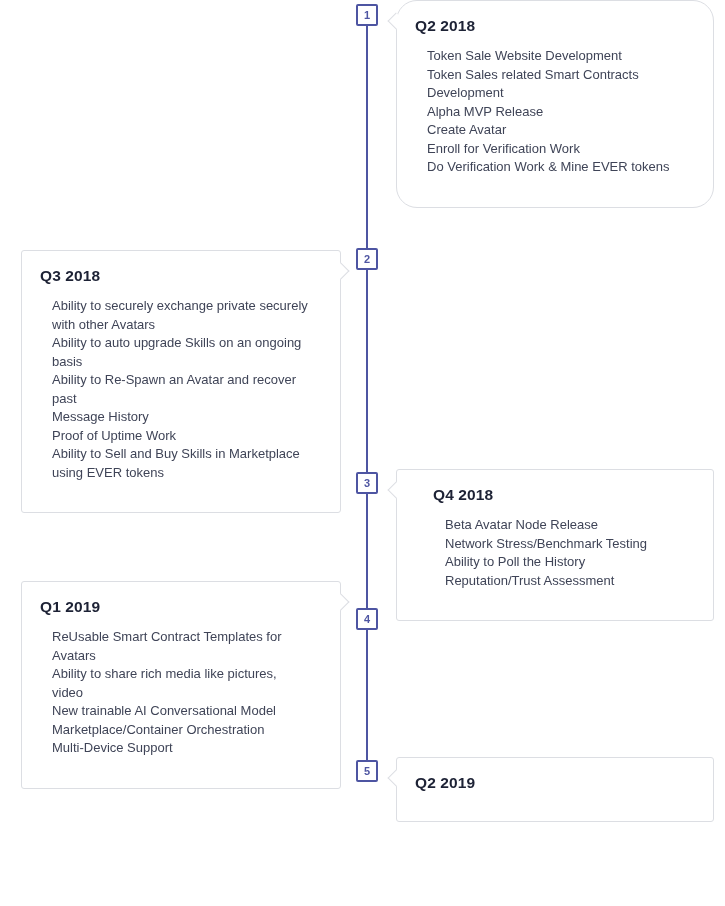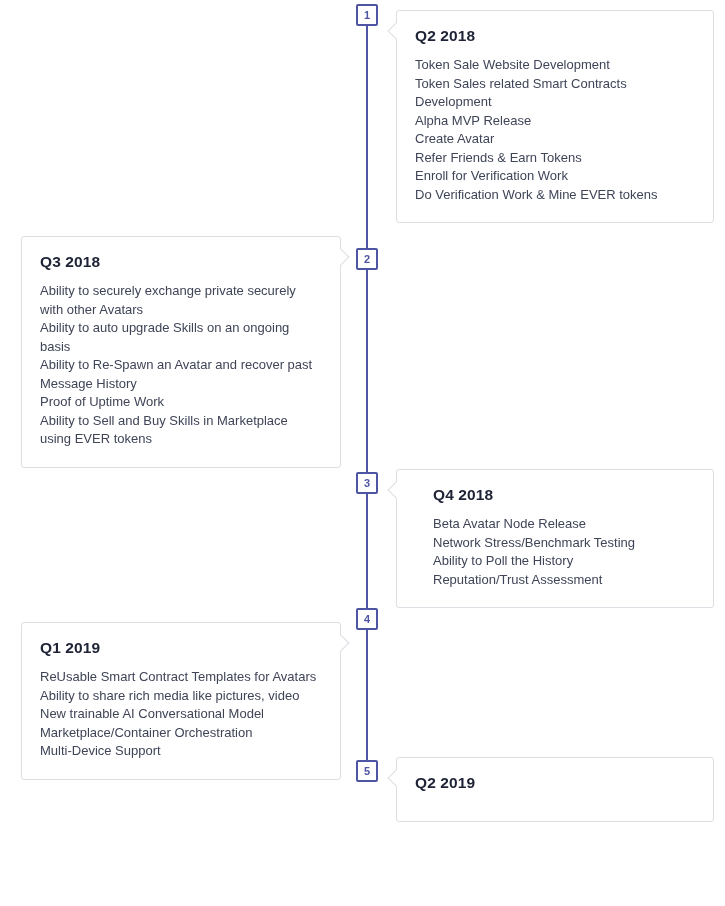--- a/index.html
+++ b/index.html
@@ -84,56 +84,55 @@
   }
 
   .card-title {
     font-size: 15.5px;
     font-weight: 700;
     color: #1d2235;
     margin: 0 0 11px 0;
     letter-spacing: 0.1px;
   }
   .card-items {
-    margin: 0;
+    margin: 12px;
     padding: 0;
     list-style: none;
   }
   .card-items li {
     font-size: 13px;
     line-height: 18.5px;
     color: #3f4457;
     white-space: pre-line;
   }
 </style>
 </head>
 <body>
 
 <div id="timeline-root">
 
   <div class="axis-line"></div>
 
   <div class="marker" style="top:4px;">1</div>
-  <div class="card right" style="top:10px;">
+  <div class="card right" style="top:0px;border-radius:21px;">
     <span class="notch"></span>
     <h3 class="card-title">Q2 2018</h3>
     <ul class="card-items">
       <li>Token Sale Website Development</li>
       <li>Token Sales related Smart Contracts
 Development</li>
       <li>Alpha MVP Release</li>
       <li>Create Avatar</li>
-      <li>Refer Friends &amp; Earn Tokens</li>
       <li>Enroll for Verification Work</li>
       <li>Do Verification Work &amp; Mine EVER tokens</li>
     </ul>
   </div>
 
   <div class="marker" style="top:248px;">2</div>
-  <div class="card left" style="top:236px;">
+  <div class="card left" style="top:250px;">
     <span class="notch"></span>
     <h3 class="card-title">Q3 2018</h3>
     <ul class="card-items">
       <li>Ability to securely exchange private securely
 with other Avatars</li>
       <li>Ability to auto upgrade Skills on an ongoing
 basis</li>
       <li>Ability to Re-Spawn an Avatar and recover past
 Message History</li>
       <li>Proof of Uptime Work</li>
@@ -148,21 +147,21 @@
     <h3 class="card-title">Q4 2018</h3>
     <ul class="card-items">
       <li>Beta Avatar Node Release</li>
       <li>Network Stress/Benchmark Testing</li>
       <li>Ability to Poll the History</li>
       <li>Reputation/Trust Assessment</li>
     </ul>
   </div>
 
   <div class="marker" style="top:608px;">4</div>
-  <div class="card left" style="top:622px;">
+  <div class="card left" style="top:581px;">
     <span class="notch"></span>
     <h3 class="card-title">Q1 2019</h3>
     <ul class="card-items">
       <li>ReUsable Smart Contract Templates for Avatars</li>
       <li>Ability to share rich media like pictures, video</li>
       <li>New trainable AI Conversational Model</li>
       <li>Marketplace/Container Orchestration</li>
       <li>Multi-Device Support</li>
     </ul>
   </div>

